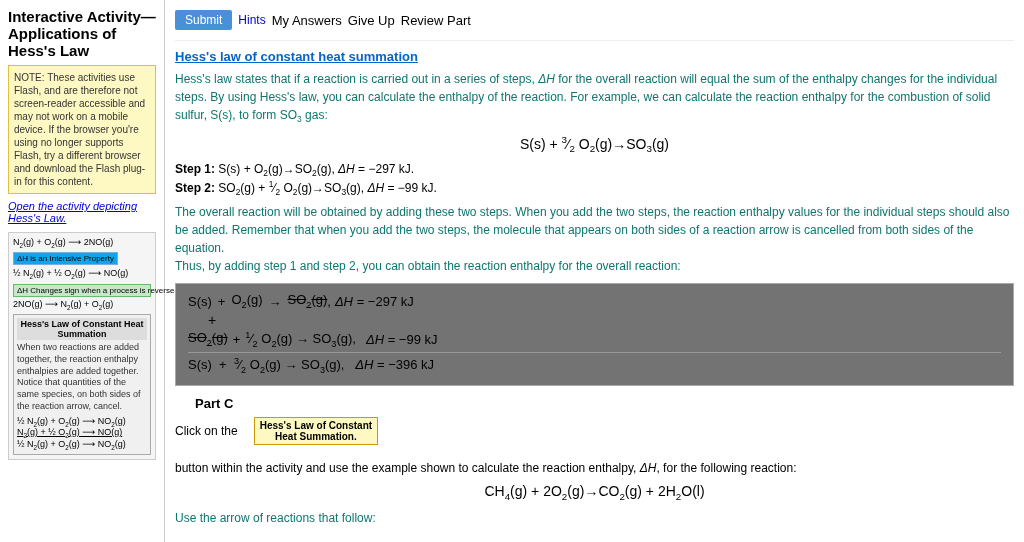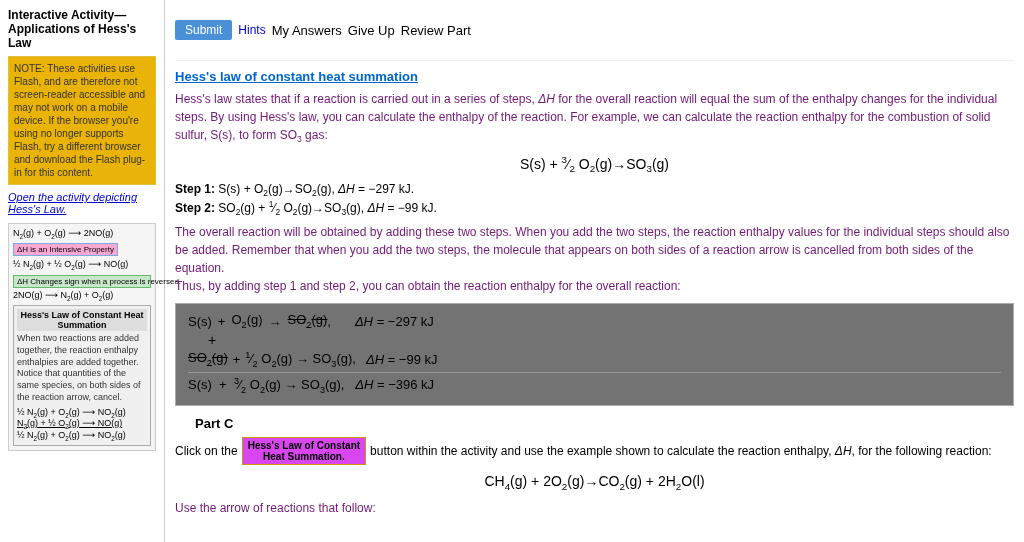--- a/index.html
+++ b/index.html
@@ -11,26 +11,26 @@
     .sidebar {
       width: 165px;
       min-width: 165px;
       background: #fff;
       border-right: 1px solid #ccc;
       padding: 8px;
       font-size: 11px;
     }
     .sidebar-title {
       font-weight: bold;
-      font-size: 12px;
+      font-size: 15px;
       margin-bottom: 6px;
       color: #000;
     }
     .flash-warning {
-      background: #eab308;
+      background: #fef9c3;
       border: 1px solid #e0c040;
       padding: 5px;
       font-size: 10px;
       color: #333;
       margin-bottom: 6px;
       line-height: 1.3;
     }
     .sidebar-link {
       color: #00c;
       text-decoration: underline;
@@ -45,21 +45,21 @@
       background: #f5f5f5;
       padding: 4px;
       margin-top: 4px;
     }
     .sim-row {
       display: flex;
       align-items: center;
       margin-bottom: 3px;
     }
     .sim-box {
-      background: #f9a8d4;
+      background: #0ea5e9;
       border: 1px solid #7aaddc;
       font-size: 9px;
       padding: 1px 3px;
       margin-right: 4px;
       white-space: nowrap;
     }
     .sim-box.green {
       background: #c8e6c9;
       border-color: #66bb6a;
     }
@@ -89,21 +89,21 @@
     
     .main-content {
       flex: 1;
       padding: 0 10px 10px 10px;
       overflow-y: auto;
     }
     
     .top-bar {
       display: flex;
       align-items: center;
-      padding: 20px 0;
+      padding: 10px 0;
       gap: 6px;
       border-bottom: 1px solid #eee;
       margin-bottom: 8px;
     }
     .btn-submit {
       background: #4a90d9;
       color: #fff;
       border: none;
       padding: 3px 10px;
       font-size: 12px;
@@ -121,21 +121,21 @@
       font-size: 13px;
       font-weight: bold;
       text-decoration: underline;
       margin-bottom: 6px;
     }
     
     .content-text {
       font-size: 12px;
       line-height: 1.5;
       margin-bottom: 6px;
-      color: #701a75;
+      color: #0f766e;
     }
     
     .formula-center {
       text-align: center;
       font-size: 14px;
       margin: 8px 0;
     }
     
     .steps-area {
       margin: 6px 0;
@@ -172,25 +172,25 @@
       font-size: 13px;
       margin: 10px 0 6px 0;
       padding-left: 20px;
     }
     
     .part-c-instruction {
       font-size: 12px;
       display: flex;
       align-items: center;
       flex-wrap: wrap;
-      gap: 4px;
+      gap: 16px;
       margin-bottom: 6px;
     }
     .hess-button-img {
-      background: #d946ef;
+      background: #fef9c3;
       border: 1px solid #cc9900;
       padding: 2px 5px;
       font-size: 10px;
       font-weight: bold;
       text-align: center;
       display: inline-block;
       white-space: nowrap;
     }
     
     sup { font-size: 0.7em; vertical-align: super; }
@@ -275,21 +275,21 @@
 
     <div class="reaction-box">
 
       <div class="reaction-line">
         <span>S(s)</span>
         <span style="margin: 0 6px;">+</span>
         <span>O<sub>2</sub>(g)</span>
         <span style="margin: 0 6px;">→</span>
         <span class="strikethrough">SO<sub>2</sub>(g)</span>
           <span>,</span>
-        <span style="margin-left: 24px;"><i>ΔH</i> = −297 kJ</span>
+        <span style="margin-left: 4px;"><i>ΔH</i> = −297 kJ</span>
       </div>
 
       <div class="plus-sign">+</div>
 
       <div class="reaction-line">
         <span class="strikethrough">SO<sub>2</sub>(g)</span>
         <span style="margin: 0 5px;">+</span>
         <span><sup>1</sup>⁄<sub>2</sub> O<sub>2</sub>(g) → SO<sub>3</sub>(g),</span>
         <span style="margin-left: 10px;"><i>ΔH</i> = −99 kJ</span>
       </div>

